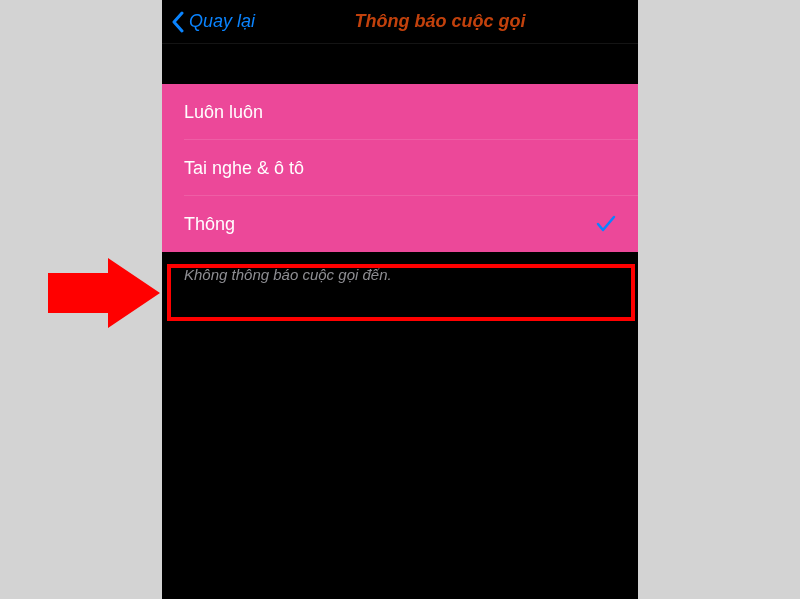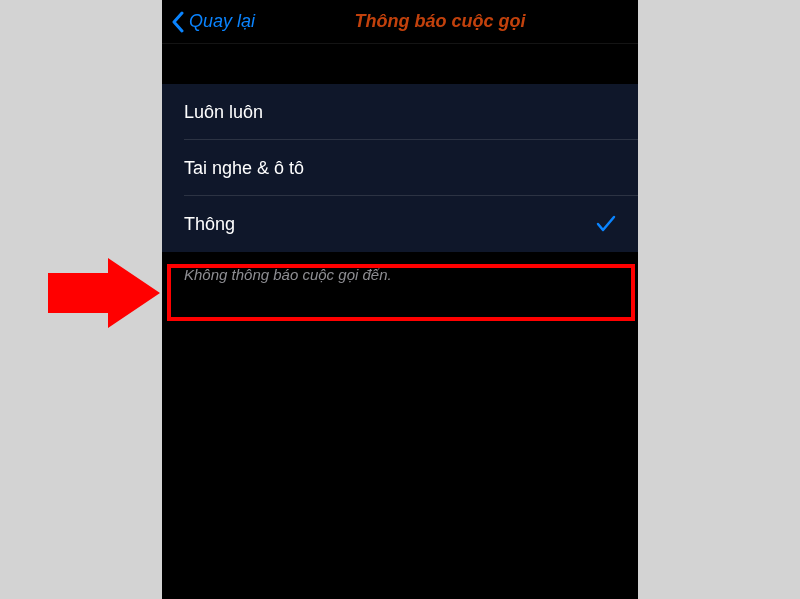--- a/index.html
+++ b/index.html
@@ -53,21 +53,21 @@
       color: #c2410c;
       font-size: 18px;
       font-weight: 600;
       white-space: nowrap;
       margin-left: 40px;
     }
     .spacer {
       height: 40px;
     }
     .options-list {
-      background: #0f172a;
+      background: #ec4899;
     }
     .option-row {
       height: 56px;
       display: flex;
       align-items: center;
       justify-content: space-between;
       padding: 0 22px;
       color: #fff;
       font-size: 18px;
       font-weight: 400;

